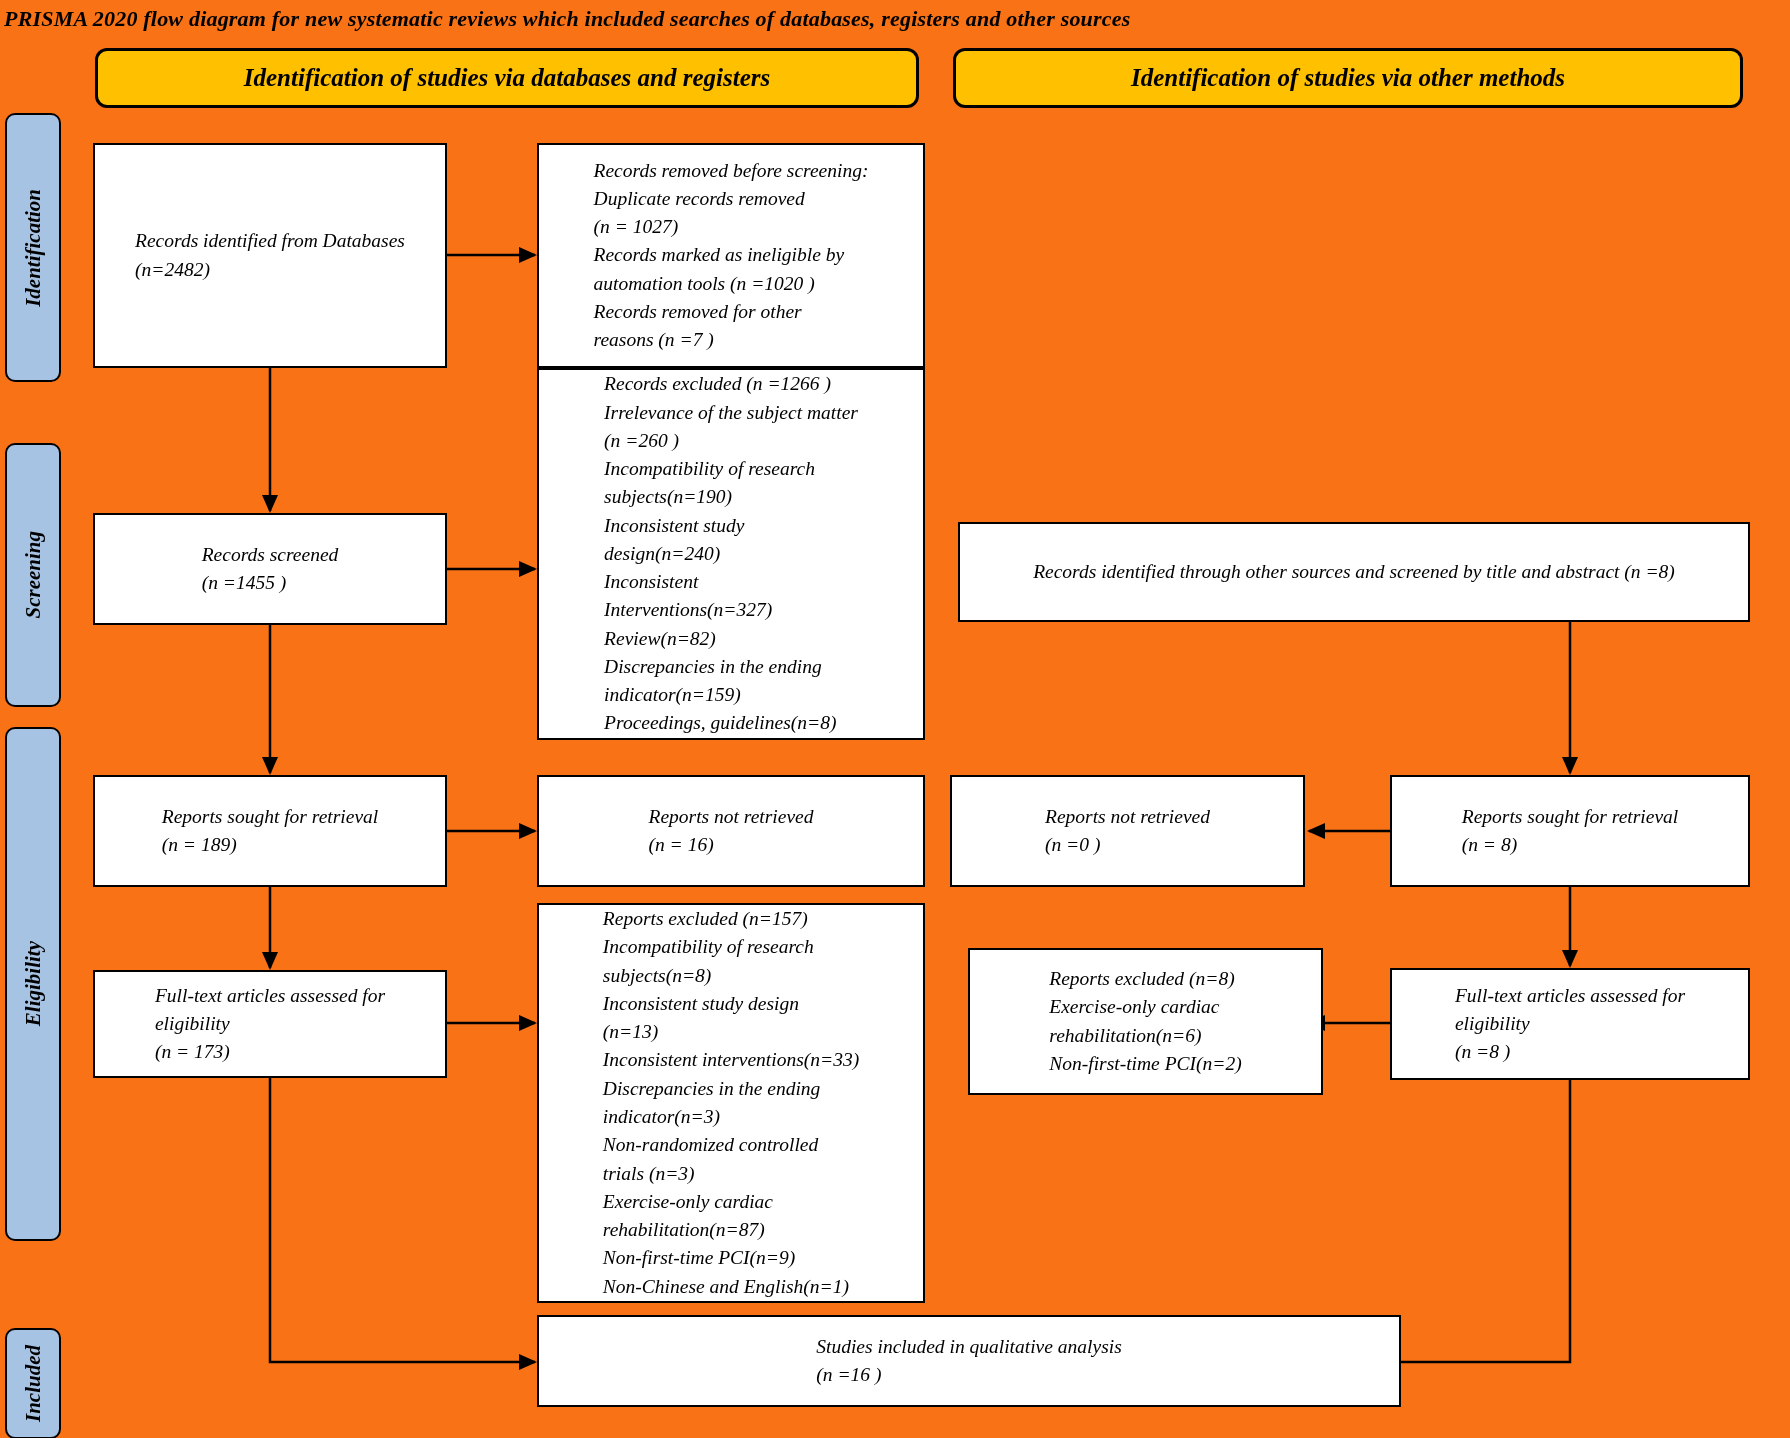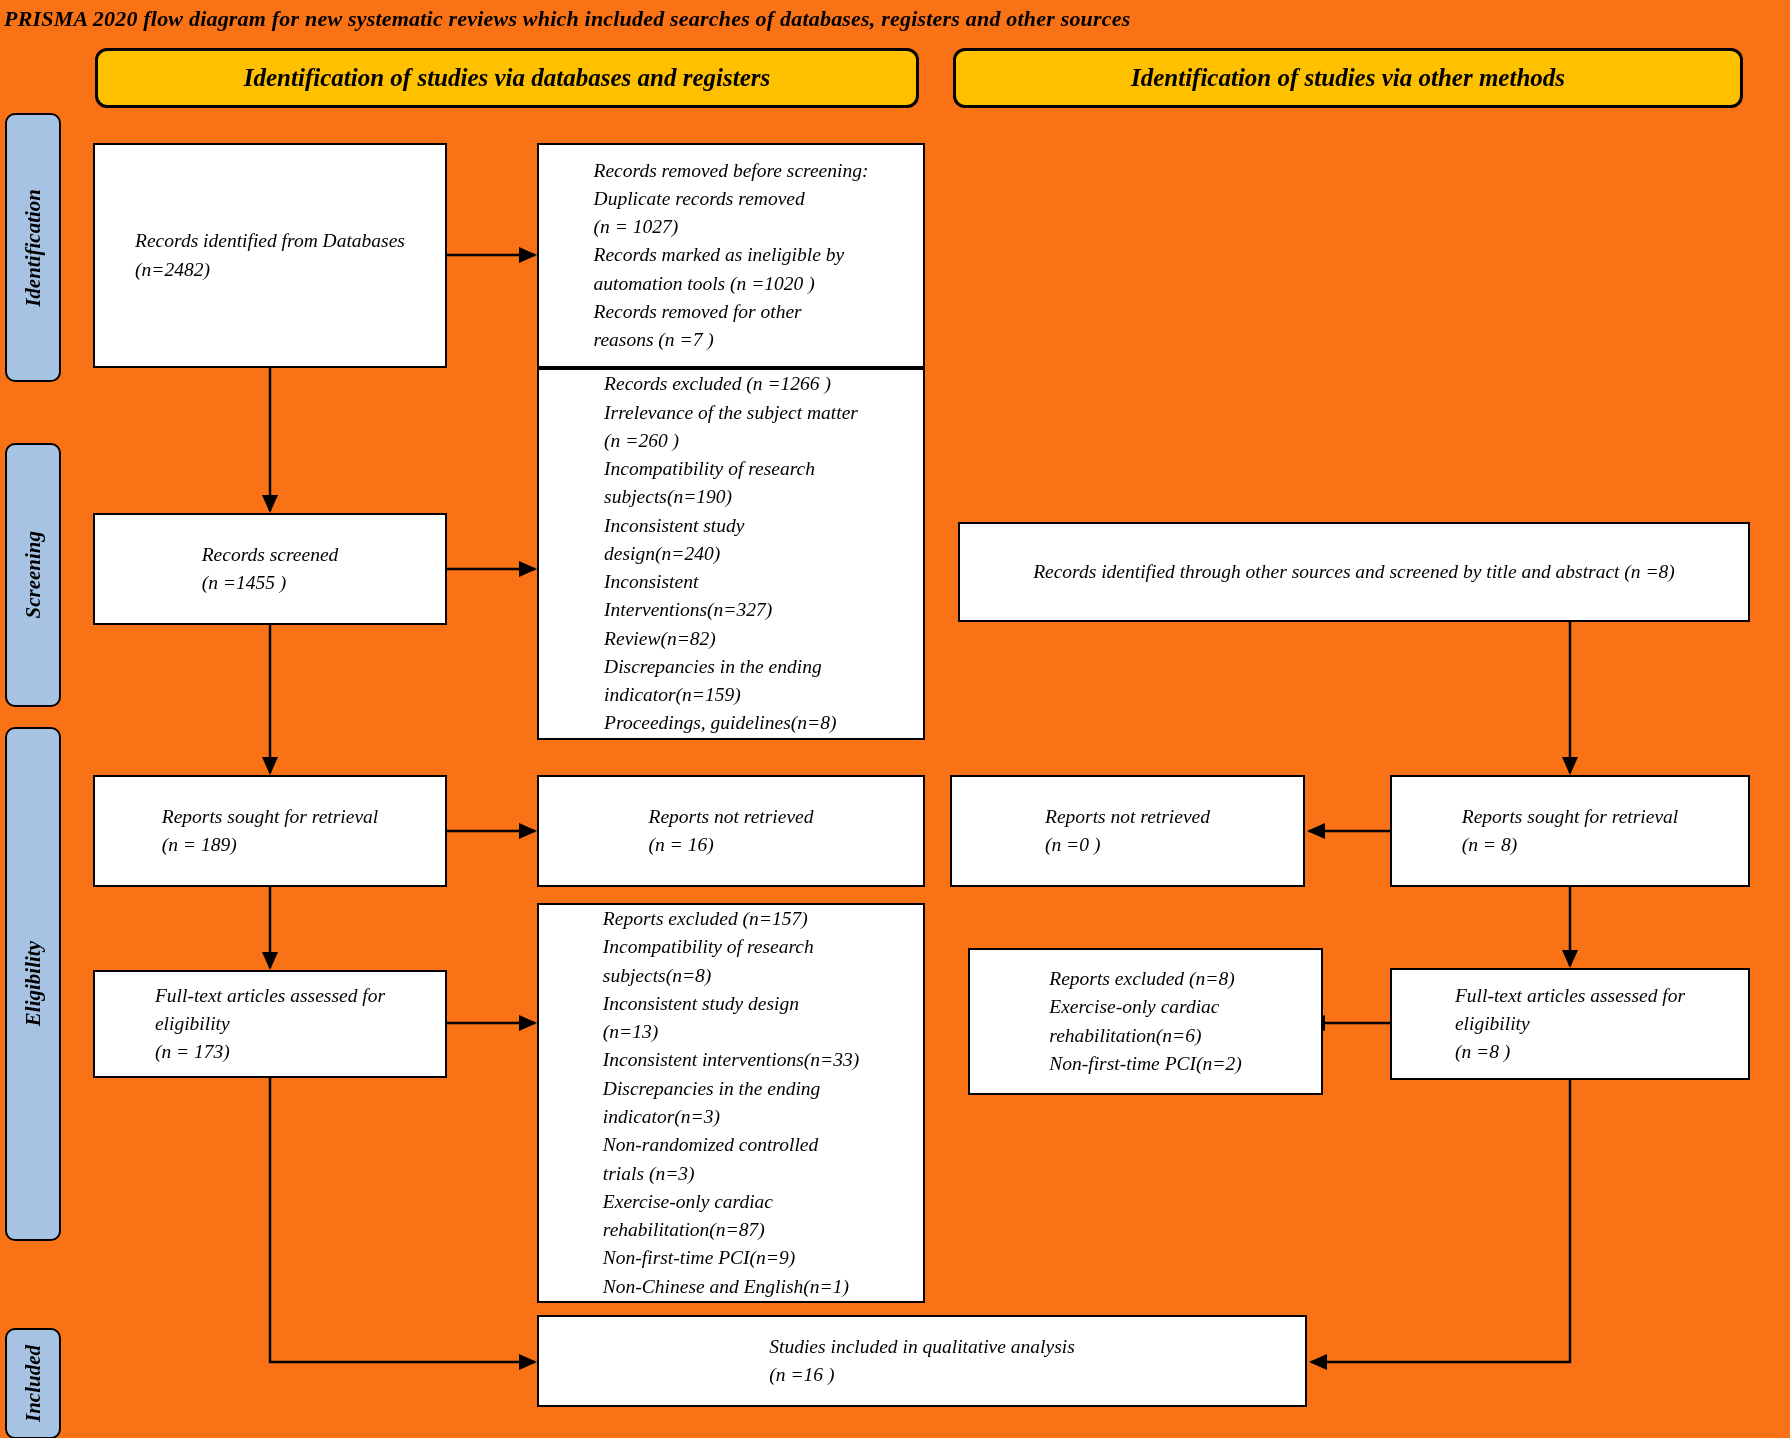--- a/index.html
+++ b/index.html
@@ -146,16 +146,16 @@
   <div class="box" style="left:1390px;top:775px;width:360px;height:112px;">Reports sought for retrieval
 (n = 8)</div>
   <div class="box" style="left:950px;top:948px;width:355px;height:147px;margin-left:18px;">Reports excluded (n=8)
 Exercise-only cardiac
 rehabilitation(n=6)
 Non-first-time PCI(n=2)</div>
   <div class="box" style="left:1390px;top:968px;width:360px;height:112px;">Full-text articles assessed for
 eligibility
 (n =8 )</div>
 
-  <div class="box" style="left:537px;top:1315px;width:770px;height:92px;">Studies included in qualitative analysis
+  <div class="box" style="left:537px;top:1315px;width:864px;height:92px;">Studies included in qualitative analysis
 (n =16 )</div>
 
 </div>
 
 </body></html>

